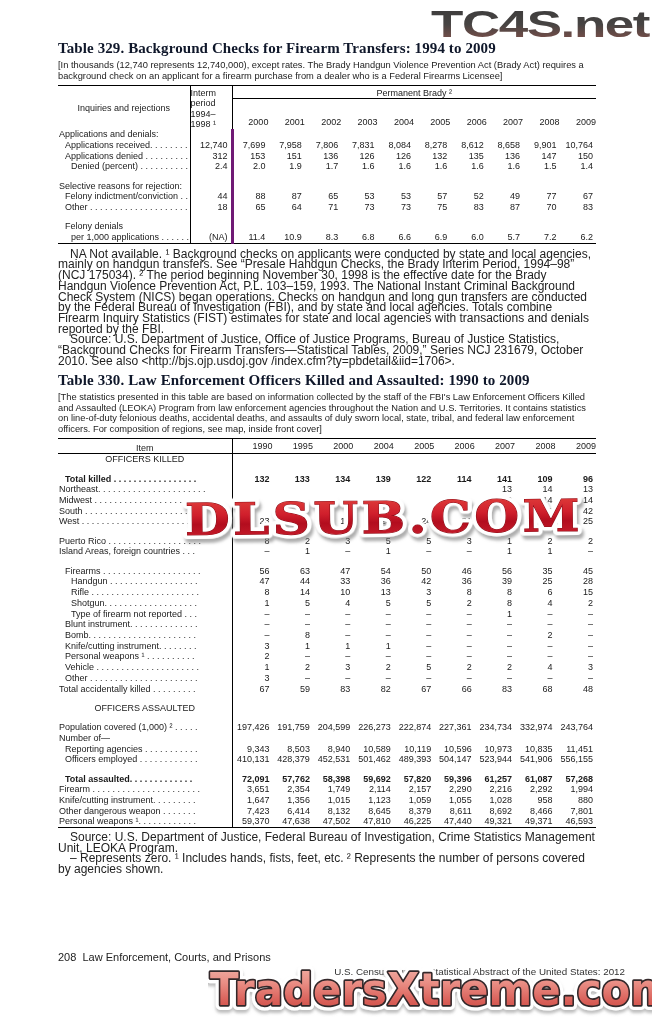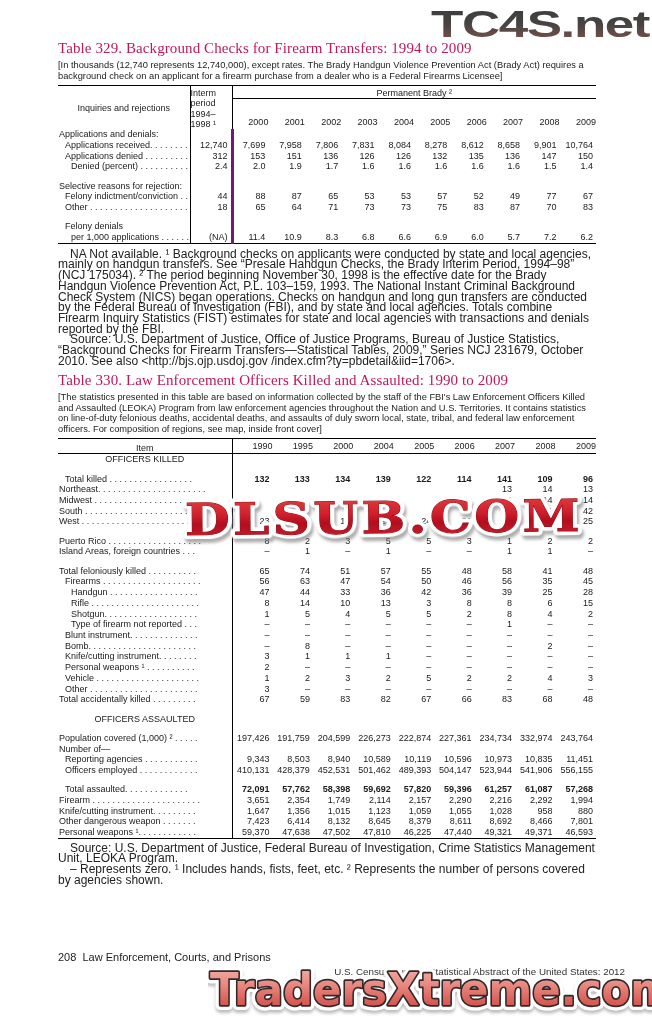--- a/index.html
+++ b/index.html
@@ -1,21 +1,21 @@
 <!DOCTYPE html>
 <html><head>
 <meta charset="utf-8">
 <style>
   html,body{margin:0;padding:0;background:#e8e8e8;}
   .page{position:relative;width:652px;height:1024px;background:#ffffff;overflow:hidden;
         font-family:"Liberation Sans",sans-serif;color:#1a1a1a;}
   .sec{position:absolute;left:58px;width:538px;}
   #sec329{top:40px;}
   #sec330{top:372px;}
-  h1.tt{font-family:"Liberation Serif",serif;font-size:15px;font-weight:normal;color:#be185d;
+  h1.tt{font-family:"Liberation Serif",serif;font-size:15px;font-weight:bold;color:#0f172a;
         margin:0 0 3px 0;letter-spacing:0.1px;white-space:nowrap;}
   p.bracket{font-size:9.3px;line-height:10.6px;margin:0 0 4px 0;color:#222;}
   table.stat{border-collapse:collapse;table-layout:fixed;width:538px;
              border-top:1px solid #000;border-bottom:1px solid #000;}
   table.stat th{font-weight:normal;font-size:9px;color:#1a1a1a;padding:0;}
   th.stub{text-align:center;vertical-align:middle;border-right:1px solid #000;}
   th.interim{white-space:pre-line;text-align:left;vertical-align:bottom;
              padding:1px 2px 1px 3px;border-right:1px solid #000;line-height:10.3px;}
   th.brady{text-align:center;vertical-align:bottom;height:12px;padding-bottom:1px;
            border-bottom:1px solid #000;}
@@ -24,21 +24,21 @@
   th.item{text-align:center;vertical-align:bottom;border-right:1px solid #000;height:14px;padding-bottom:2px;}
   thead.simple th{border-bottom:1px solid #000;}
   tbody td{font-size:9px;line-height:10.7px;height:10.7px;padding:0;color:#1a1a1a;}
   td.lbl{border-right:1px solid #000;white-space:nowrap;overflow:hidden;padding-left:1px;}
   td.lbl.ind1{padding-left:7px;}
   td.lbl.ind2{padding-left:13px;}
   td.lbl.section{text-align:center;padding-left:0;}
   td.val{text-align:right;padding-right:3px;}
   td.val.sep{border-right:3px solid #701a75;}
   .bold{font-weight:bold;}
-  td.lbl.bold{font-weight:normal;}
+  td.lbl.bold{font-weight:bold;}
   tr.spacer td{height:8.6px;line-height:8.6px;font-size:1px;}
   .fn{margin-top:5px;}
   .fn p{font-size:12px;line-height:10.7px;margin:0;text-indent:12px;color:#222;}
   .footer-left{position:absolute;left:58px;top:951px;font-size:11px;color:#222;white-space:pre;}
   .footer-right{position:absolute;right:27px;top:966px;font-size:9.8px;color:#333;}
   .wm{position:absolute;z-index:5;pointer-events:none;}
   #wm-top{left:428px;top:0px;}
   #wm-mid{left:180px;top:486px;transform:rotate(-0.6deg);}
   #wm-bot{left:208px;top:959px;}
 </style>
@@ -407,32 +407,20 @@
             <td class="val"></td>
             <td class="val"></td>
             <td class="val"></td>
             <td class="val"></td>
             <td class="val"></td>
             <td class="val"></td>
             <td class="val"></td>
             <td class="val"></td>
           </tr>
           <tr>
-            <td class="lbl ind0">Total feloniously killed . . . . . . . . . .</td>
-            <td class="val">65</td>
-            <td class="val">74</td>
-            <td class="val">51</td>
-            <td class="val">57</td>
-            <td class="val">55</td>
-            <td class="val">48</td>
-            <td class="val">58</td>
-            <td class="val">41</td>
-            <td class="val">48</td>
-          </tr>
-          <tr>
             <td class="lbl ind1">Firearms . . . . . . . . . . . . . . . . . . . .</td>
             <td class="val">56</td>
             <td class="val">63</td>
             <td class="val">47</td>
             <td class="val">54</td>
             <td class="val">50</td>
             <td class="val">46</td>
             <td class="val">56</td>
             <td class="val">35</td>
             <td class="val">45</td>

